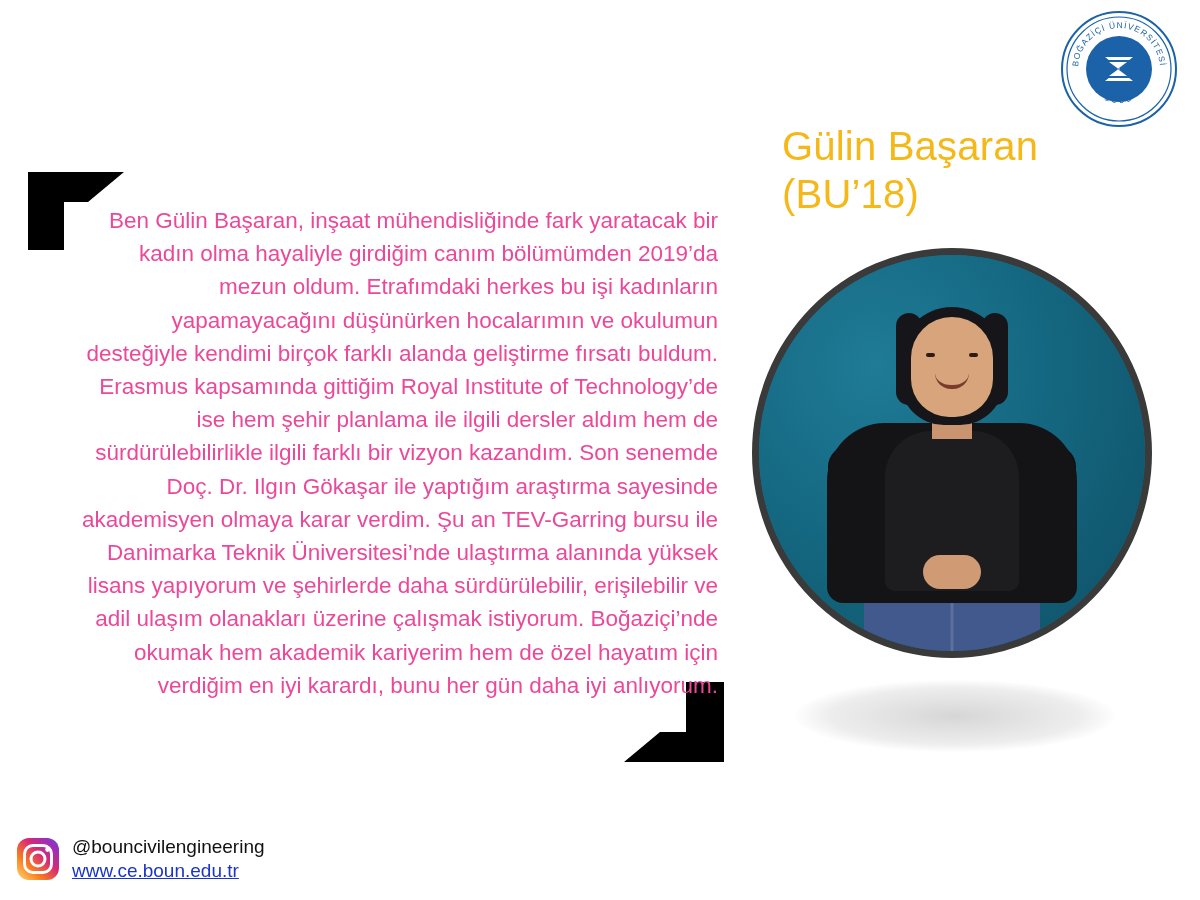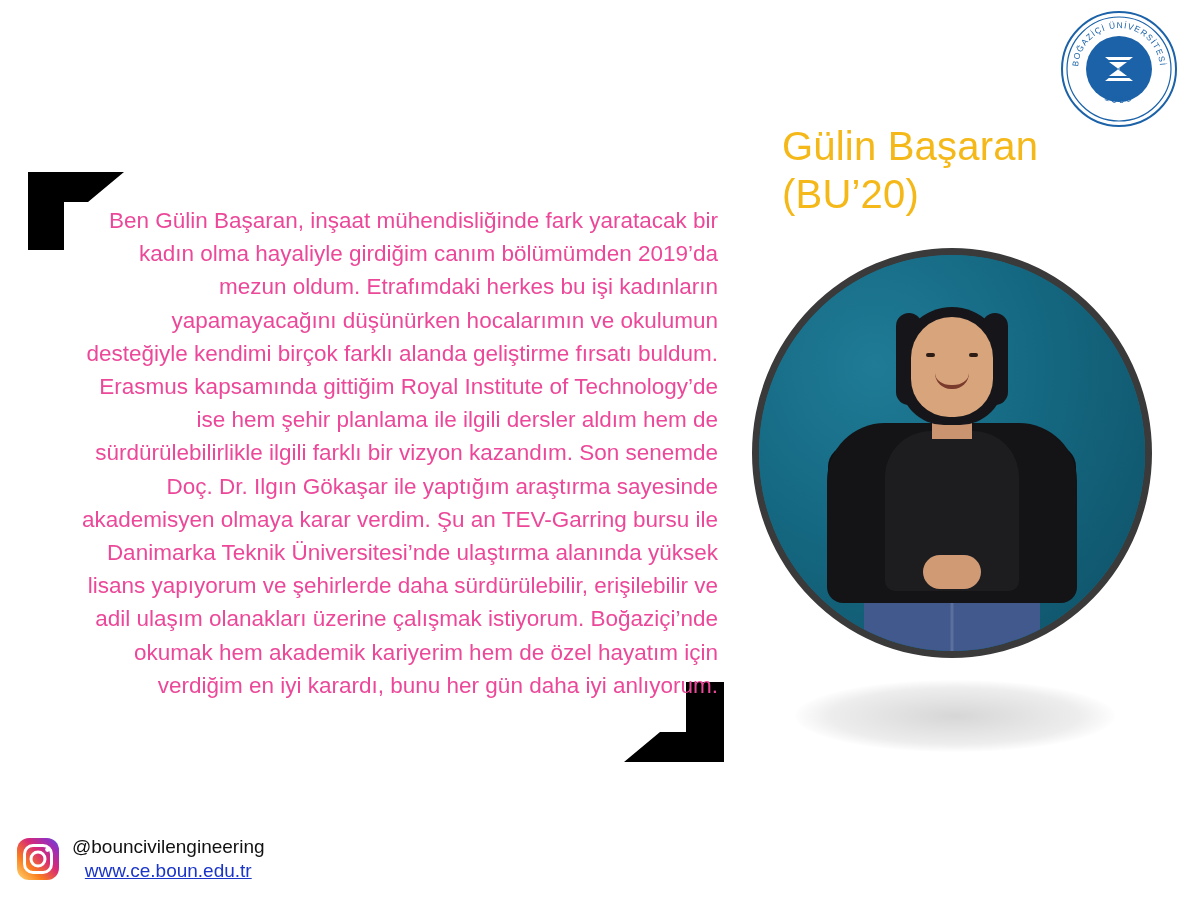--- a/index.html
+++ b/index.html
@@ -178,21 +178,20 @@
     white-space: pre-wrap;
   }
 
   
   .footer {
     position: absolute;
     left: 16px; bottom: 18px;
     display: flex;
     align-items: center;
     gap: 12px;
-    text-align: center;
   }
   .ig-icon { width: 44px; height: 44px; flex: 0 0 auto; }
   .footer-texts { display: flex; flex-direction: column; gap: 2px; }
   .handle {
     font-size: 19px;
     color: #111111;
     line-height: 22px;
   }
   .website {
     font-size: 19px;
@@ -221,21 +220,21 @@
         <textPath href="#arcTop" startOffset="50%" text-anchor="middle">BOĞAZİÇİ ÜNİVERSİTESİ</textPath>
       </text>
       <text font-family="'Liberation Sans', sans-serif" font-size="9.5" fill="#1b62a8" letter-spacing="2.4">
         <textPath href="#arcBot" startOffset="50%" text-anchor="middle">1863</textPath>
       </text>
     </svg>
   </div>
 
   <div class="name-block">
     <div>Gülin Başaran</div>
-    <div>(BU’20)</div>
+    <div>(BU’18)</div>
   </div>
 
   <div class="portrait-shadow"></div>
   <div class="portrait-wrap">
     <div class="portrait">
       <div class="bg"></div>
       <div class="fig-arm-l"></div>
       <div class="fig-arm-r"></div>
       <div class="fig-jeans"></div>
       <div class="fig-belt"></div>

